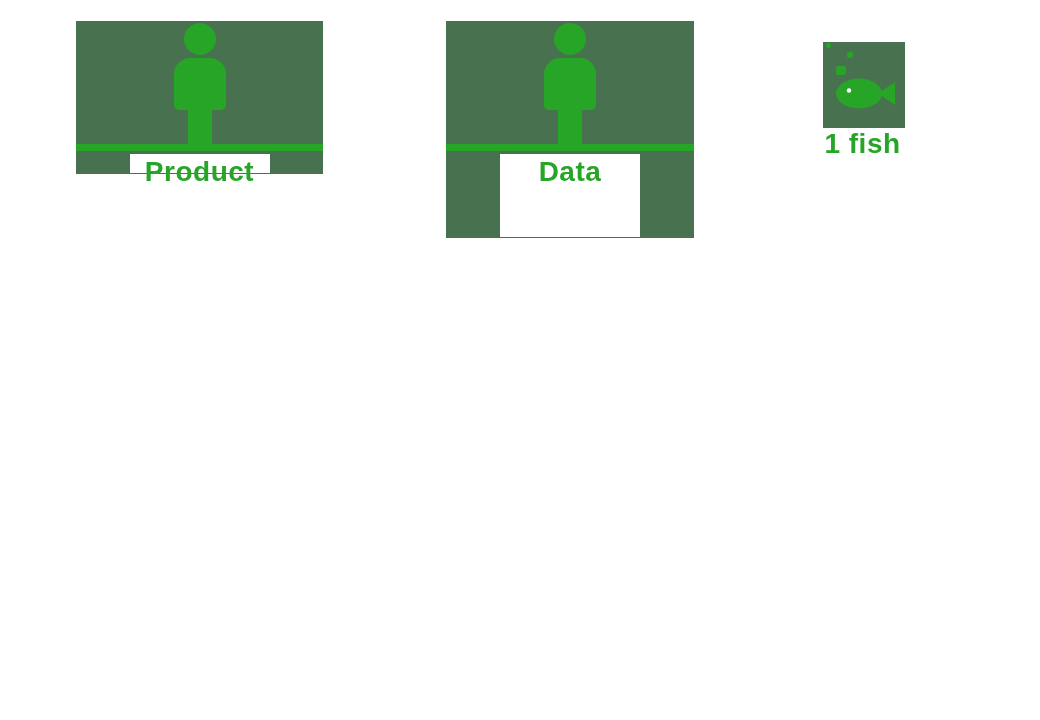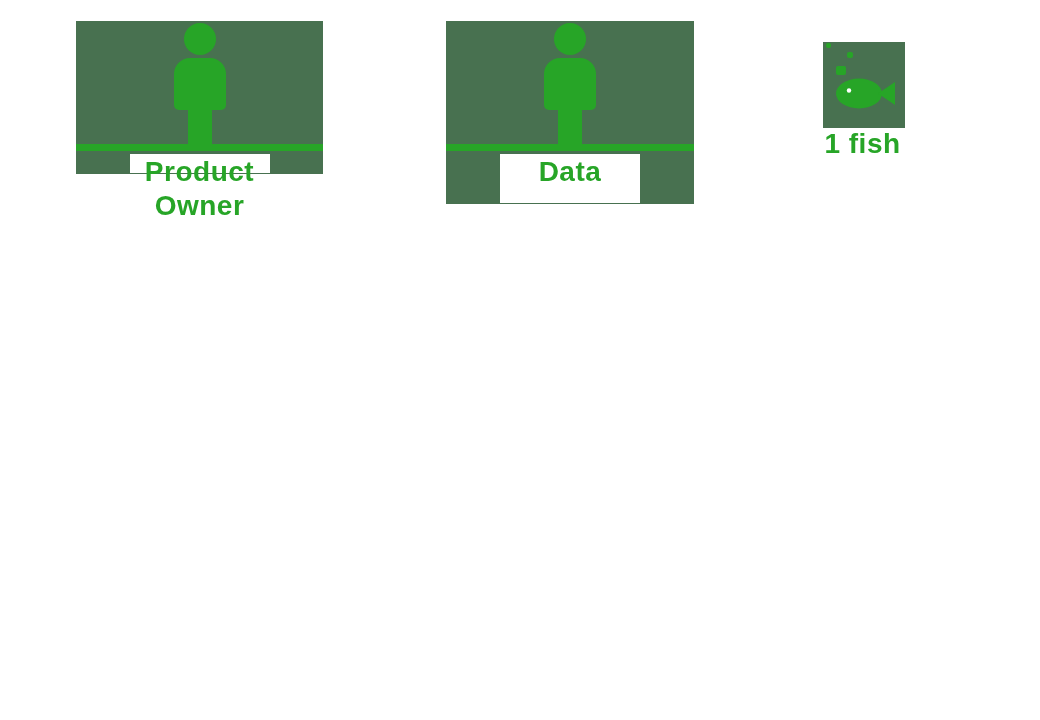--- a/index.html
+++ b/index.html
@@ -80,25 +80,24 @@
 
   <div class="actor" style="left:76px; top:21px; width:247px; height:153px;">
     <div class="person">
       <span class="head"></span>
       <span class="torso"></span>
       <span class="legs"></span>
     </div>
     <div class="baseline"></div>
     <div class="label-plate">
       <div>Product</div>
-      <div>Owner</div>
     </div>
   </div>
 
-  <div class="actor" style="left:446px; top:21px; width:248px; height:183px;">
+  <div class="actor" style="left:446px; top:21px; width:248px; height:217px;">
     <div class="person">
       <span class="head"></span>
       <span class="torso"></span>
       <span class="legs"></span>
     </div>
     <div class="baseline"></div>
     <div class="label-plate">
       <div>Data</div>
     </div>
   </div>

